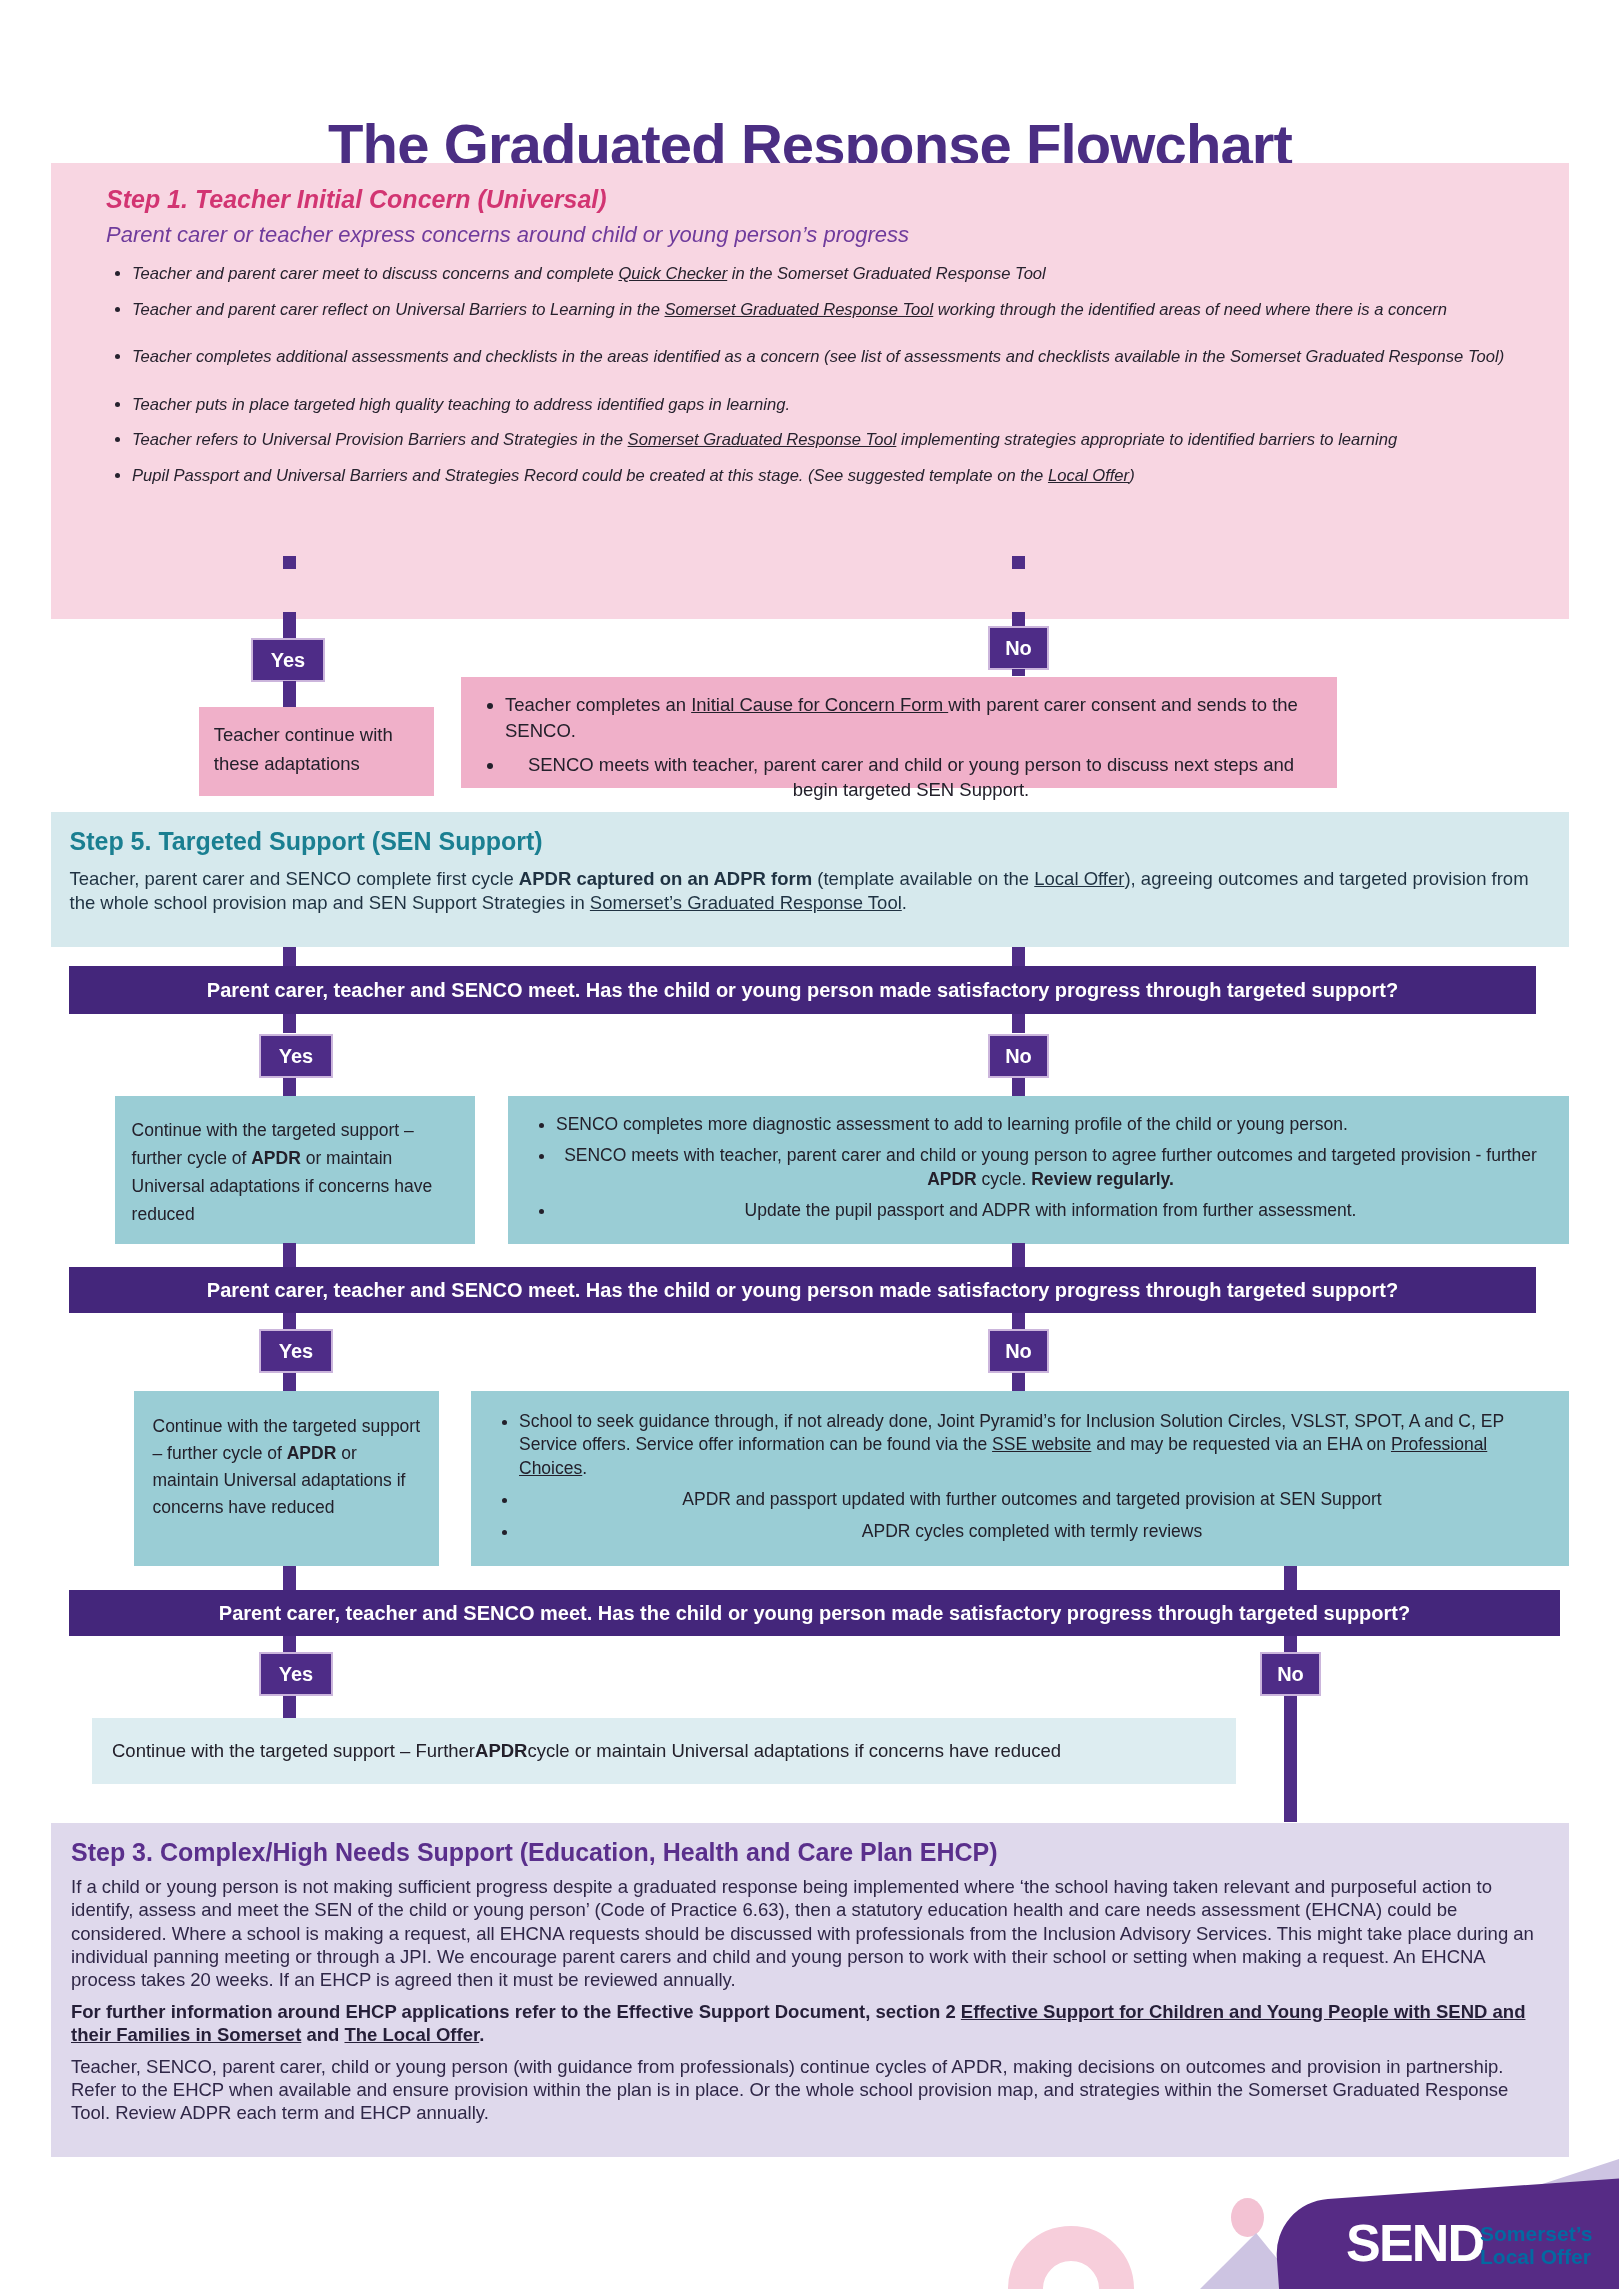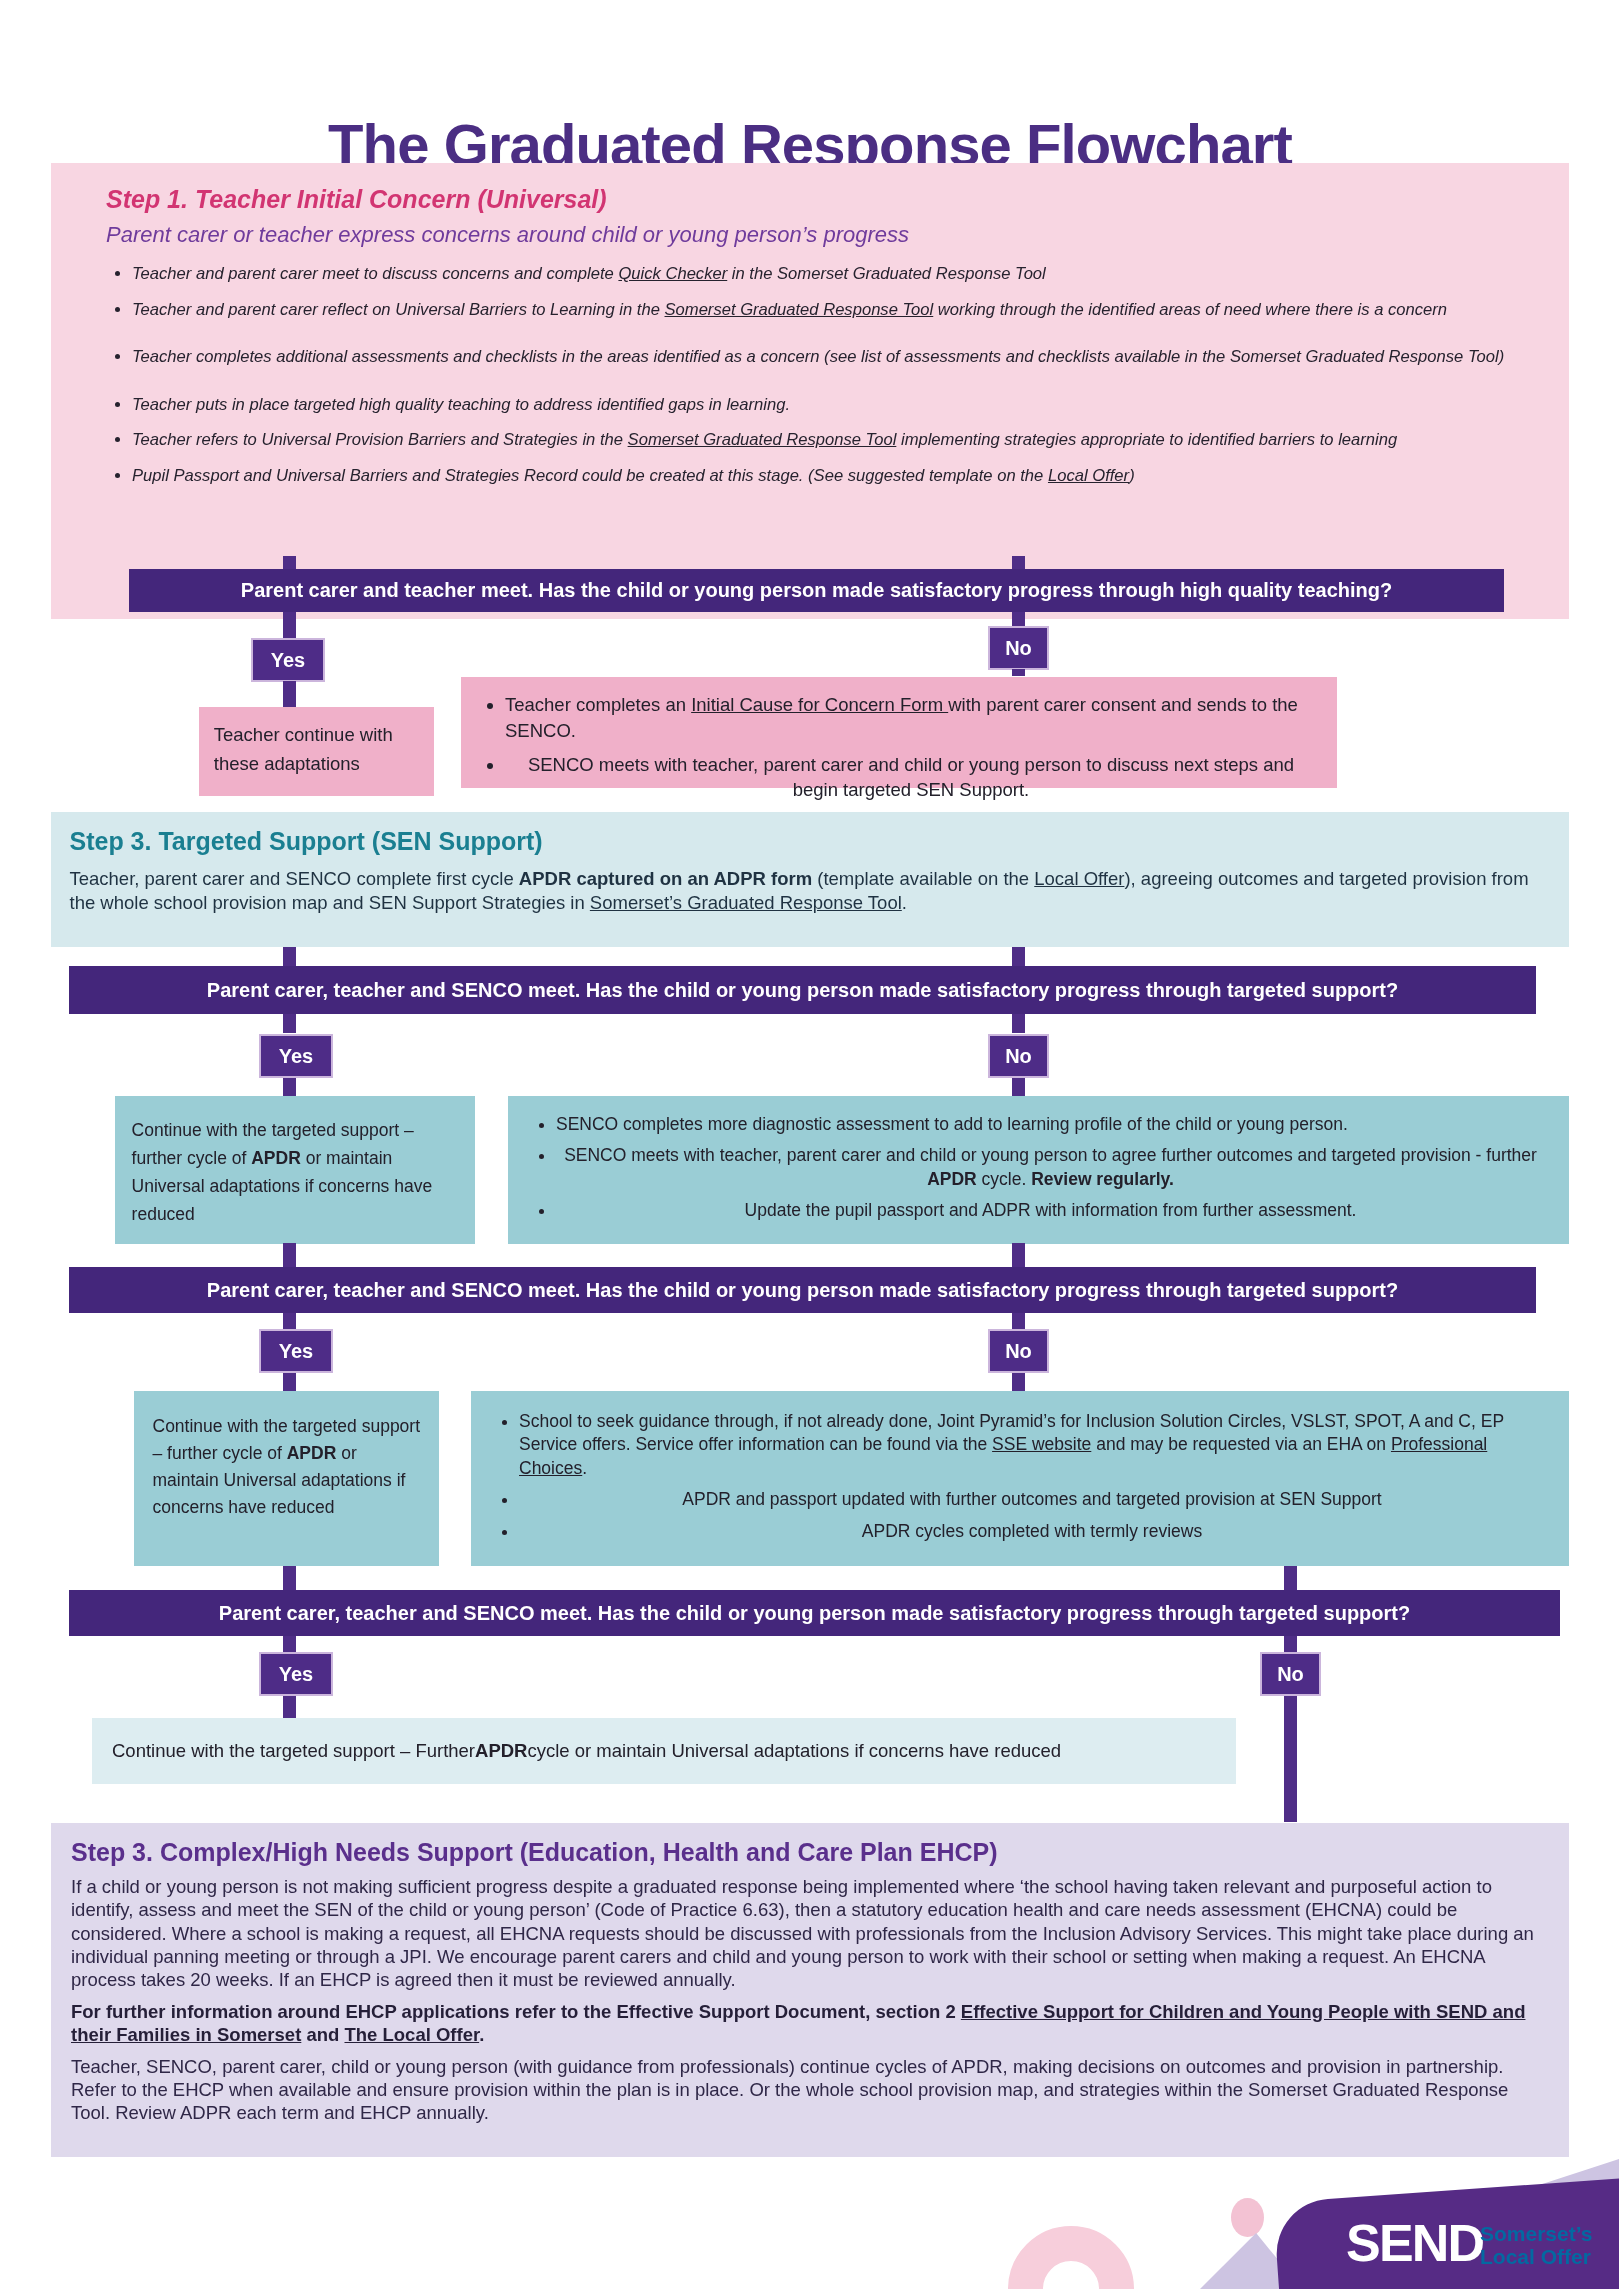--- a/index.html
+++ b/index.html
@@ -76,40 +76,39 @@
         <li>Teacher completes additional assessments and checklists in the areas identified as a concern (see list of assessments and checklists available in the Somerset Graduated Response Tool)</li>
         <li>Teacher puts in place targeted high quality teaching to address identified gaps in learning.</li>
         <li>Teacher refers to  Universal Provision Barriers and Strategies in the <u>Somerset Graduated Response Tool</u> implementing strategies appropriate to identified barriers to learning</li>
         <li>Pupil Passport and Universal Barriers and Strategies Record could be created at this stage. (See suggested template on the <u>Local Offer</u>)</li>
       </ul>
   </section>
 
   <div class="abs conn colL" style="top:556px;height:13px;"></div>
   <div class="abs conn colR" style="top:556px;height:13px;"></div>
 
-  <div class="abs qbar" style="left:129px;top:569px;width:1375px;height:43px;">Parent carer and teacher meet. Has the child or young person made satisfactory progress through high quality teaching?</div>
 
   <div class="abs conn colL" style="top:612px;height:26px;"></div>
   <div class="abs badge" style="left:251px;top:638px;">Yes</div>
   <div class="abs conn colL" style="top:681px;height:26px;"></div>
 
   <div class="abs conn colR" style="top:612px;height:14px;"></div>
   <div class="abs badge no" style="left:988px;top:626px;">No</div>
   <div class="abs conn colR" style="top:669px;height:7.4px;"></div>
 
   <div class="abs outbox pink" style="left:171px;top:707px;width:235px;height:89px;padding:14px 14.8px;line-height:1.55;margin-left:28px;">Teacher continue with these adaptations</div>
   <div class="abs outbox pink pad" style="left:461px;top:677px;width:876px;height:111px;line-height:1.4;">
     <ul style="--gap:3.7px">
         <li>Teacher completes an <u>Initial Cause for Concern Form </u>with parent carer consent and sends to the SENCO.</li>
         <li>SENCO meets with teacher, parent carer and child or young person to discuss next steps and begin targeted SEN Support.</li>
       </ul>
   </div>
 
   <section class="abs panel step2">
-    <h2>Step 3. Targeted Support (SEN Support)</h2>
+    <h2>Step 5. Targeted Support (SEN Support)</h2>
     <p>Teacher, parent carer and SENCO complete first cycle <b>APDR captured on an ADPR form</b> (template available on the <u>Local Offer</u>), agreeing outcomes and targeted provision from the whole school provision map and SEN Support Strategies in <u>Somerset’s Graduated Response Tool</u>.</p>
   </section>
 
   <div class="abs conn colL" style="top:947px;height:19.4px;"></div>
   <div class="abs conn colR" style="top:947px;height:19.4px;"></div>
   <div class="abs qbar" style="left:69px;top:966px;width:1467px;height:48px;">Parent carer, teacher and SENCO meet. Has the child or young person made satisfactory progress through targeted support?</div>
 
   <div class="abs conn colL" style="top:1014px;height:19.4px;"></div>
   <div class="abs badge" style="left:259px;top:1034px;">Yes</div>
   <div class="abs conn colL" style="top:1078px;height:17.5px;"></div>

